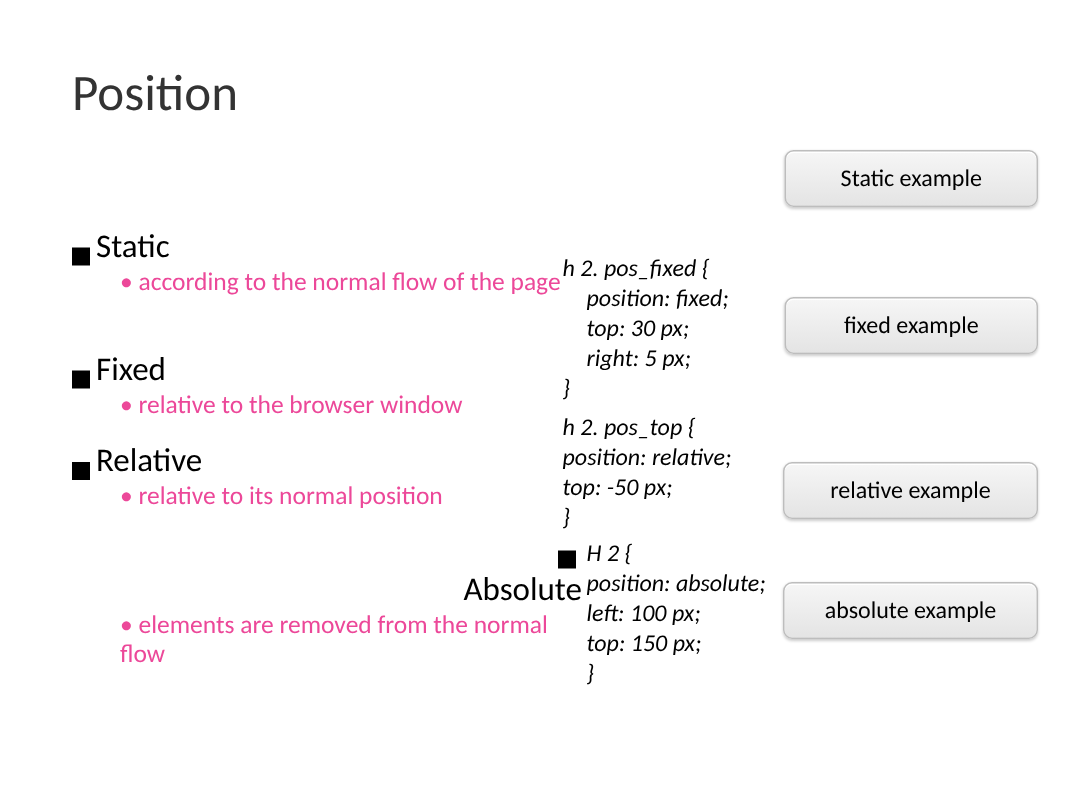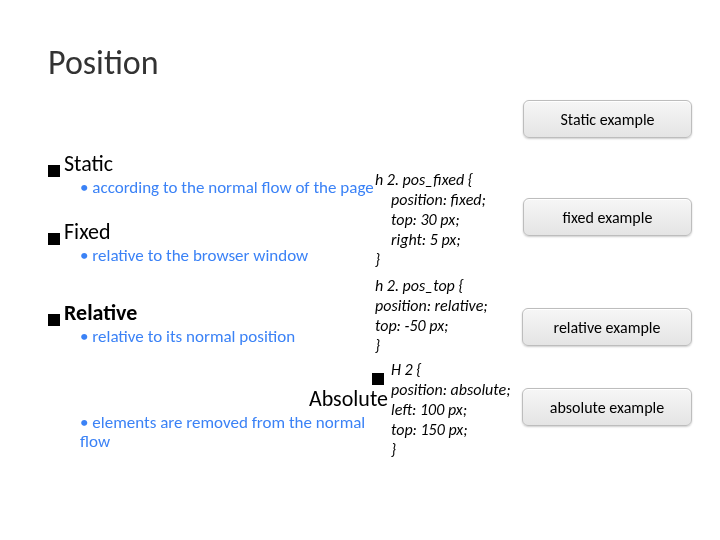--- a/index.html
+++ b/index.html
@@ -37,21 +37,21 @@
   .heading:first-child { margin-top: 0; }
   .square {
     display: inline-block;
     width: 12px;
     height: 12px;
     background: #000;
     margin-right: 4px;
   }
   .bullet {
     font-size: 17px;
-    color: #3b82f6;
+    color: #ec4899;
     margin-left: 32px;
     margin-top: 2px;
     line-height: 1.1;
   }
   .bullet::before {
     content: "• ";
   }
   .code-col {
     position: absolute;
     left: 375px;
@@ -88,27 +88,27 @@
 
 <div class="title">Position</div>
 
 <div class="content">
   <div class="heading">
       <span class="square"></span>
       <span>Static</span>
     </div>
   <div class="bullet">according to the normal flow of the page</div>
 
-  <div class="heading" style="margin-top:20px;">
+  <div class="heading" style="margin-top:34px;">
       <span class="square"></span>
       <span>Fixed</span>
     </div>
   <div class="bullet">relative to the browser window</div>
 
-  <div class="heading" style="margin-top:34px;font-weight:bold;">
+  <div class="heading" style="margin-top:14px;">
       <span class="square"></span>
       <span>Relative</span>
     </div>
   <div class="bullet">relative to its normal position</div>
 
   <div class="heading" style="margin-top:26px;flex-direction:column;">
       <span class="square"></span>
       <span>Absolute</span>
     </div>
   <div class="bullet">elements are removed from the normal flow</div>

